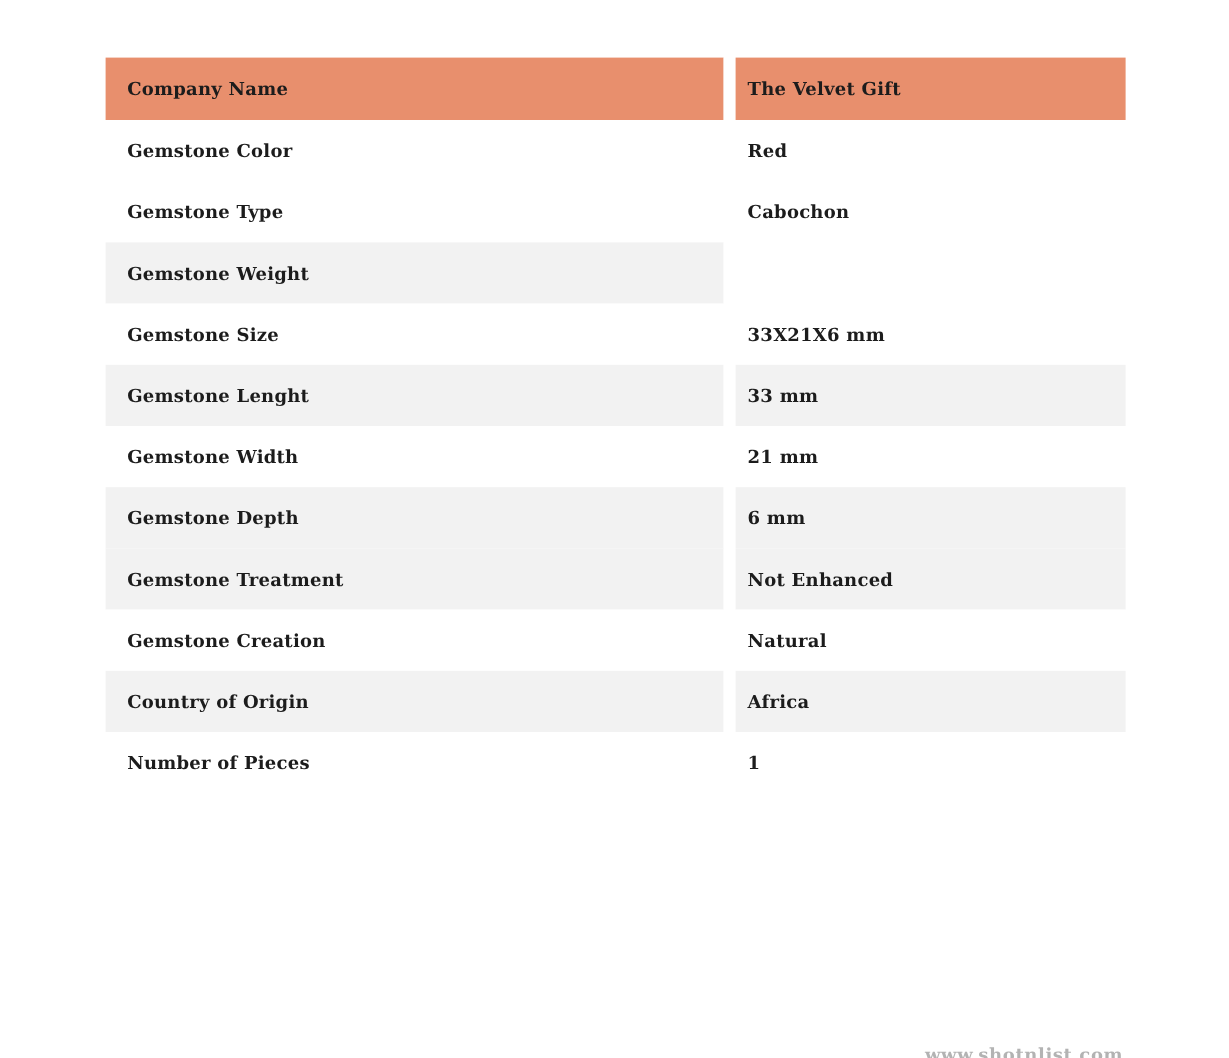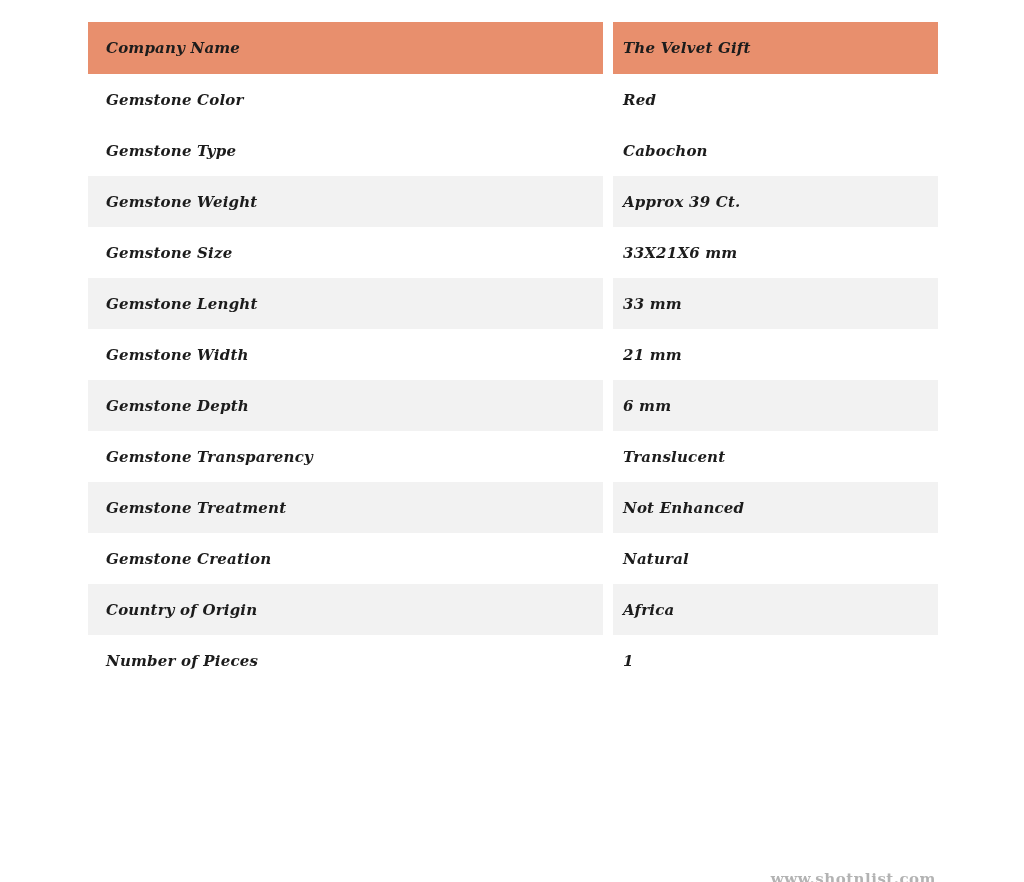--- a/index.html
+++ b/index.html
@@ -15,23 +15,22 @@
     position: relative;
     width: 1024px;
     height: 882px;
     background: #ffffff;
     overflow: hidden;
   }
 
   .spec-table {
     position: absolute;
     left: 88px;
-    top: 22px;
+    top: 48px;
     width: 850px;
-    font-style: italic;
   }
 
   .row {
     display: flex;
     width: 100%;
     height: 51px;
   }
 
   .cell {
     display: flex;
@@ -107,21 +106,20 @@
 
     <div class="row plain">
       <div class="cell label">Gemstone Type</div>
       <div class="col-gap"></div>
       <div class="cell value">Cabochon</div>
     </div>
 
     <div class="row striped">
       <div class="cell label">Gemstone Weight</div>
       <div class="col-gap"></div>
-      <div class="cell value">Approx 39 Ct.</div>
     </div>
 
     <div class="row plain">
       <div class="cell label">Gemstone Size</div>
       <div class="col-gap"></div>
       <div class="cell value">33X21X6 mm</div>
     </div>
 
     <div class="row striped">
       <div class="cell label">Gemstone Lenght</div>
@@ -134,25 +132,20 @@
       <div class="col-gap"></div>
       <div class="cell value">21 mm</div>
     </div>
 
     <div class="row striped">
       <div class="cell label">Gemstone Depth</div>
       <div class="col-gap"></div>
       <div class="cell value">6 mm</div>
     </div>
 
-    <div class="row plain">
-      <div class="cell label">Gemstone Transparency</div>
-      <div class="col-gap"></div>
-      <div class="cell value">Translucent</div>
-    </div>
 
     <div class="row striped">
       <div class="cell label">Gemstone Treatment</div>
       <div class="col-gap"></div>
       <div class="cell value">Not Enhanced</div>
     </div>
 
     <div class="row plain">
       <div class="cell label">Gemstone Creation</div>
       <div class="col-gap"></div>

